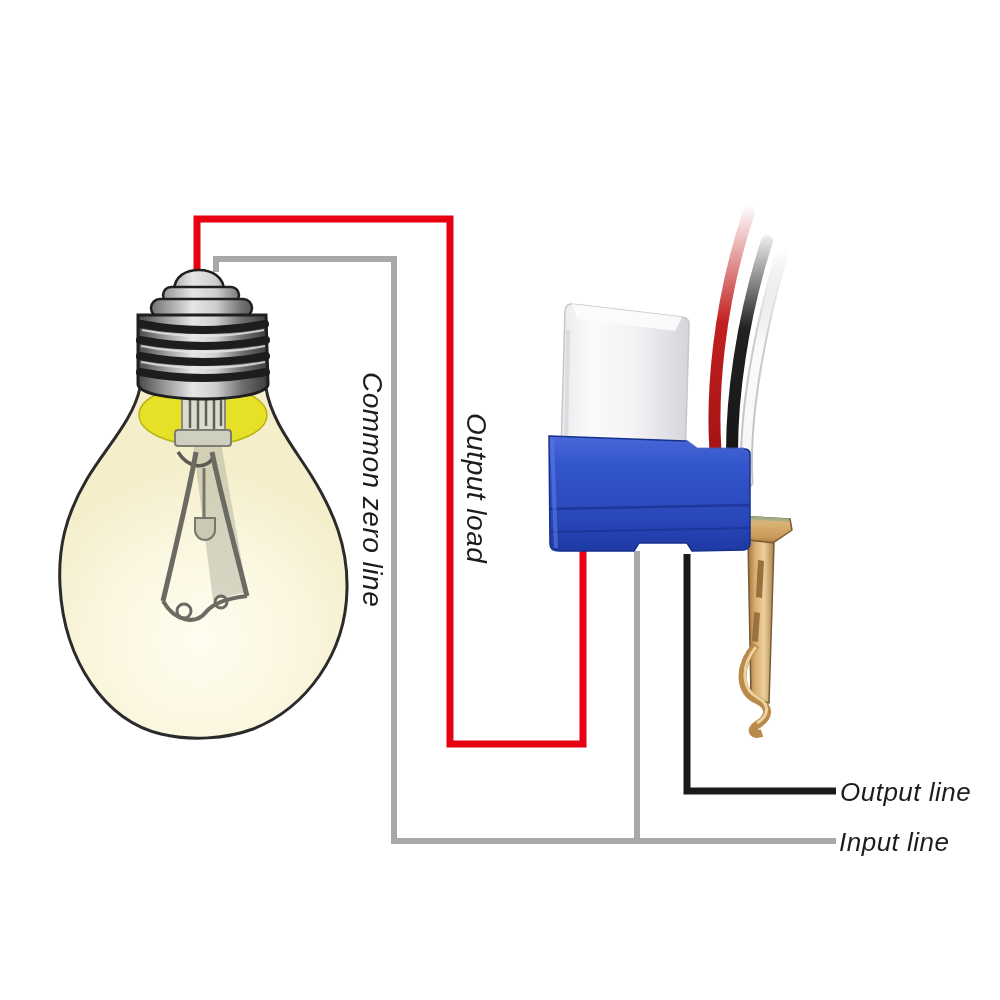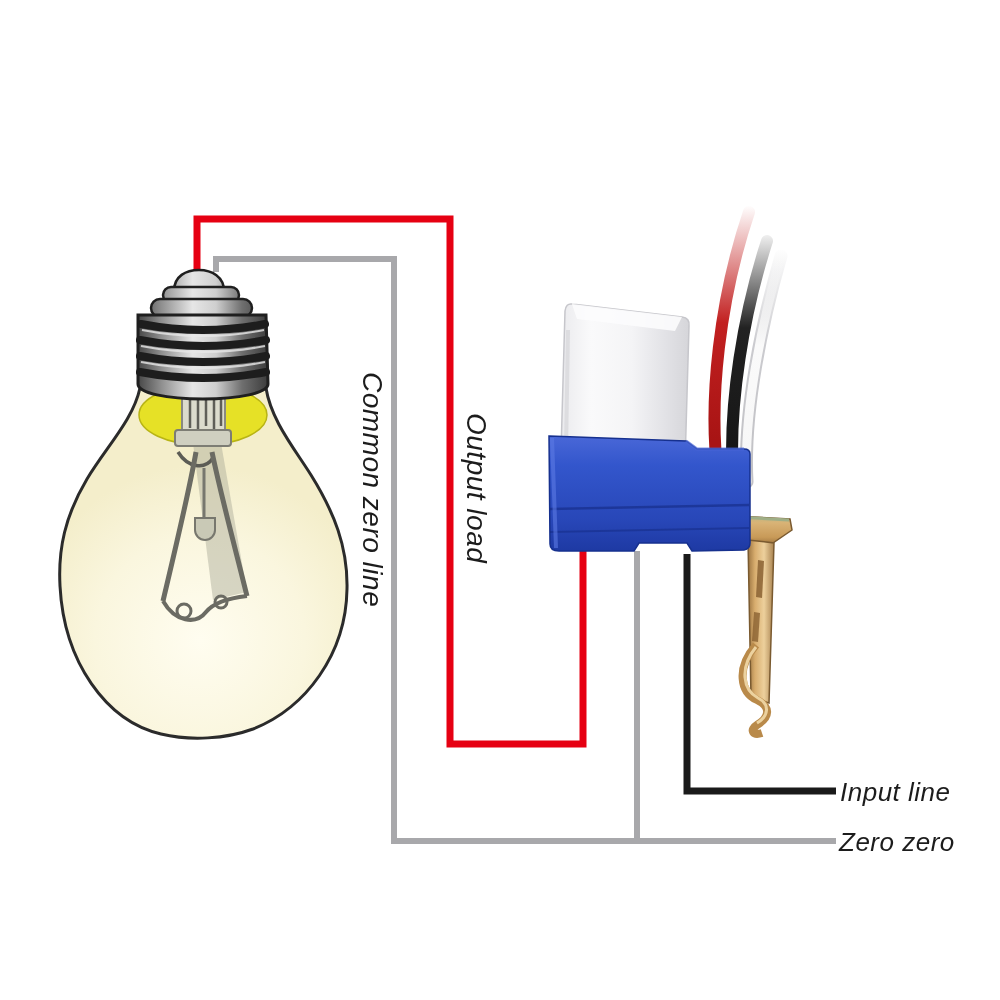--- a/index.html
+++ b/index.html
@@ -182,17 +182,17 @@
         <path d="M552,438 L556,548" stroke="#5c7ae4" stroke-width="4" opacity="0.6"></path>
         <path d="M686,441 L697,449 L744,449" fill="none" stroke="#4a68d8" stroke-width="3" opacity="0.7"></path>
       </g>
     </g>
   </svg>
 
   <div class="lbl vert" style="left:388px;top:372px;">Common zero line</div>
 
   <div class="lbl vert" style="left:492px;top:413px;">Output load</div>
 
-  <div class="lbl horiz" style="left:840px;top:777px;">Input line</div>
+  <div class="lbl horiz" style="left:840px;top:777px;">Output line</div>
 
-  <div class="lbl horiz" style="left:839px;top:827px;">Zero zero</div>
+  <div class="lbl horiz" style="left:839px;top:827px;">Input line</div>
 
 </div>
 
 </body></html>

